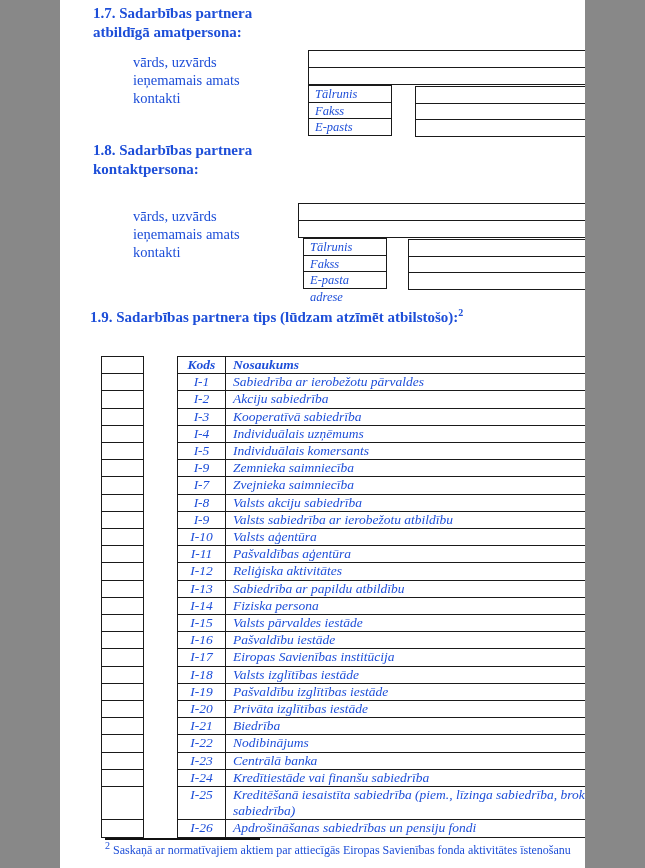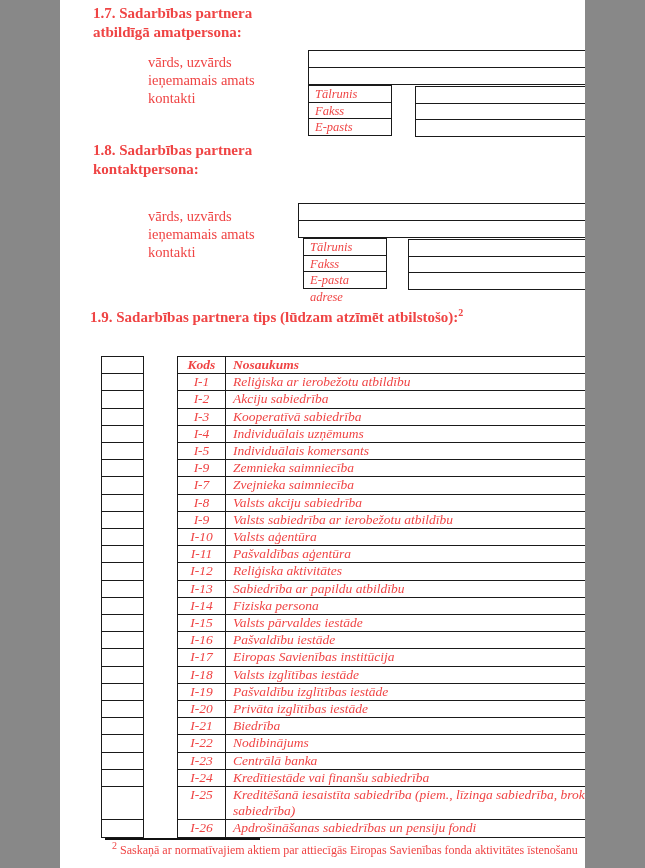--- a/index.html
+++ b/index.html
@@ -1,22 +1,22 @@
 <!DOCTYPE html>
 <html><head>
 <meta charset="utf-8">
 <style>
   html,body{margin:0;padding:0;background:#888;}
   .page{
-    position:relative;width:525px;height:868px;background:#fff;color:#ef4444;
+    position:relative;width:525px;height:868px;background:#fff;color:#1d4ed8;
     font-family:"Liberation Serif","DejaVu Serif",serif;overflow:hidden;margin:0 auto;
   }
   .abs{position:absolute;}
   .heading{font-weight:bold;font-size:15px;line-height:19px;white-space:nowrap;}
-  .fieldlabels{font-size:14.5px;line-height:18px;margin-left:15px;}
+  .fieldlabels{font-size:14.5px;line-height:18px;}
   .fieldlabels div{white-space:nowrap;}
   .wbox{position:absolute;border:1px solid #1a1a1a;background:#fff;box-sizing:border-box;}
   .minitable{position:absolute;box-sizing:border-box;}
   .minitable .cell{
     border:1px solid #1a1a1a;box-sizing:border-box;background:#fff;
     font-style:italic;font-size:12.5px;padding:0 4px 0 6px;line-height:16.5px;height:17.5px;
   }
   .minitable .cell + .cell{margin-top:-1px;}
   sup{font-size:10px;vertical-align:super;line-height:0;}
   
@@ -104,21 +104,21 @@
           <td class="cb"></td>
           <td class="gap"></td>
           <td class="kods">Kods</td>
           <td class="nos">Nosaukums</td>
         </tr>
 
   <tr>
     <td class="cb"></td>
     <td class="gap"></td>
     <td class="kods">I-1</td>
-    <td class="nos">Reliģiska ar ierobežotu atbildību</td>
+    <td class="nos">Sabiedrība ar ierobežotu pārvaldes</td>
   </tr>
 
   <tr>
     <td class="cb"></td>
     <td class="gap"></td>
     <td class="kods">I-2</td>
     <td class="nos">Akciju sabiedrība</td>
   </tr>
 
   <tr>
@@ -286,15 +286,15 @@
     <td class="cb"></td>
     <td class="gap"></td>
     <td class="kods">I-26</td>
     <td class="nos">Apdrošināšanas sabiedrības un pensiju fondi</td>
   </tr>
 </tbody>
     </table>
   </div>
 
   <div class="footrule" style="left:45px;top:838px;width:155px;"></div>
-  <div class="footnote" style="left:45px;top:843px;margin-left:7px;"><sup>2</sup> <span>Saskaņā ar normatīvajiem aktiem par attiecīgās Eiropas Savienības fonda aktivitātes īstenošanu</span></div>
+  <div class="footnote" style="left:45px;top:843px;"><sup>2</sup> <span>Saskaņā ar normatīvajiem aktiem par attiecīgās Eiropas Savienības fonda aktivitātes īstenošanu</span></div>
 
 </div>
 
 </body></html>

